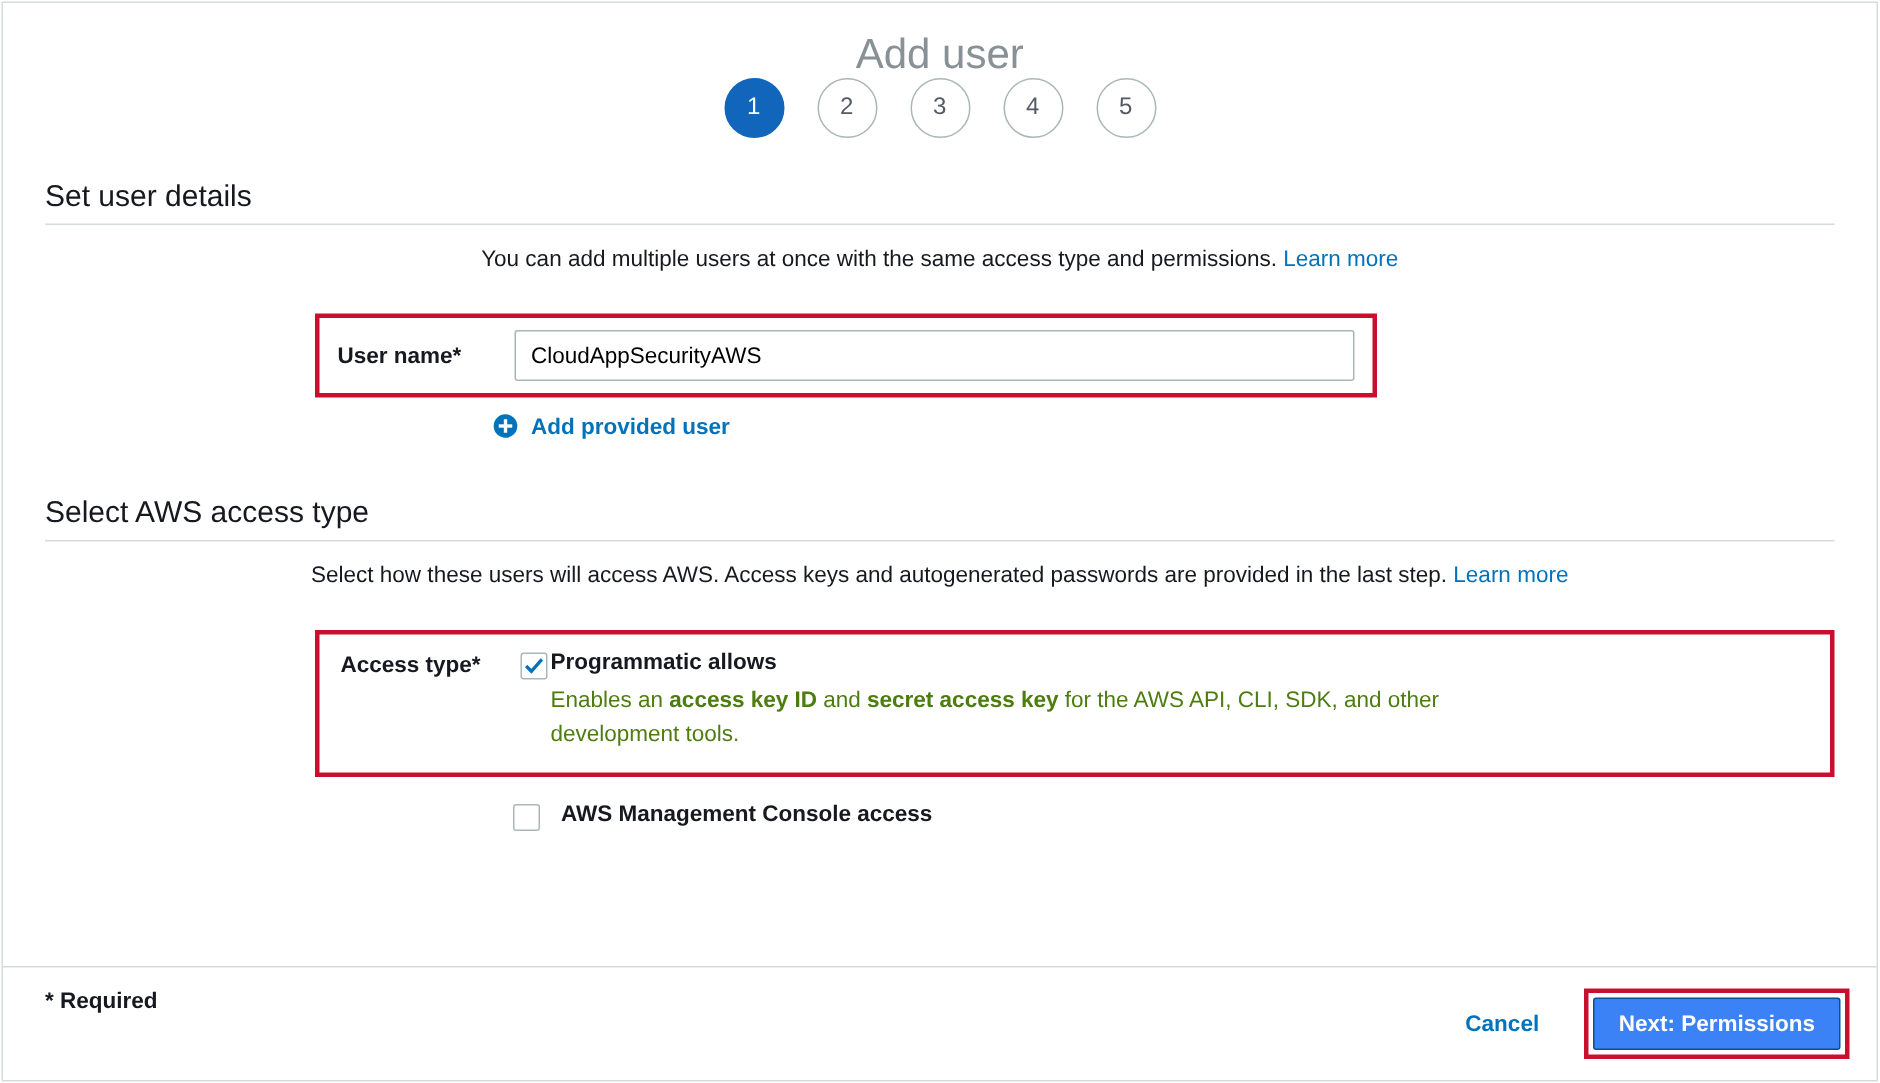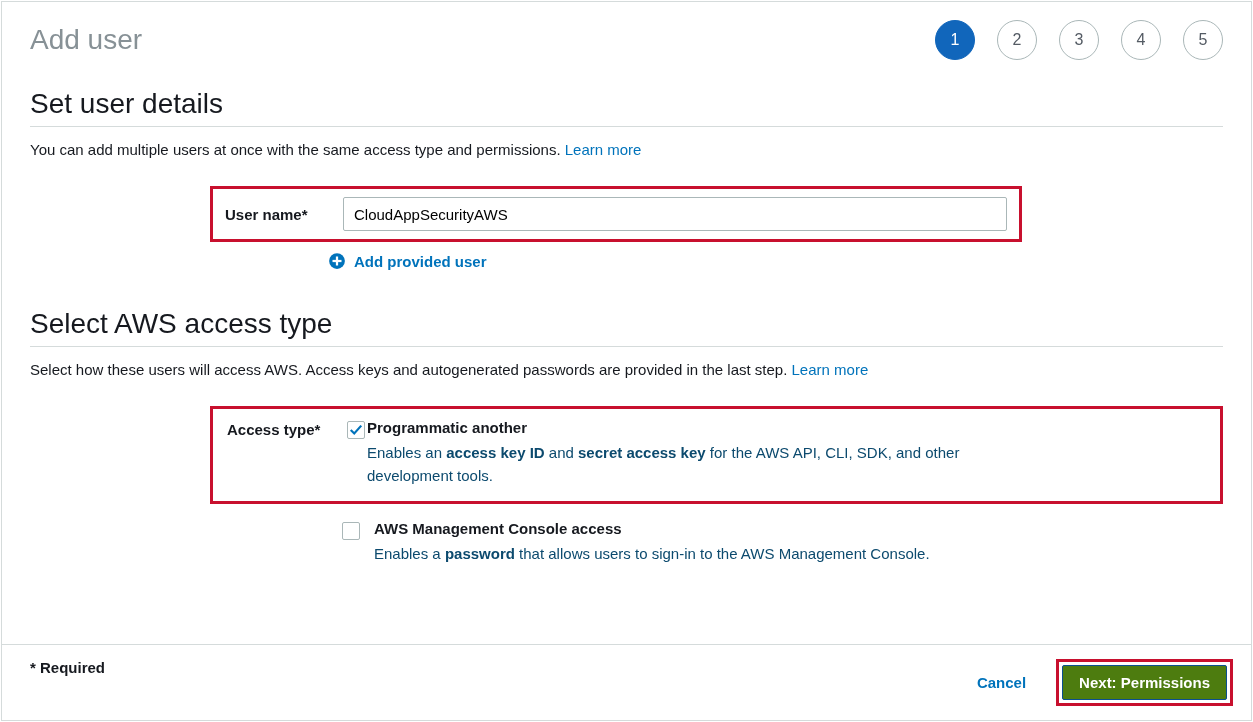--- a/index.html
+++ b/index.html
@@ -21,20 +21,21 @@
   .content {
     padding: 18px 28px 0 28px;
     flex: 1;
     overflow: hidden;
   }
   .header-row {
     display: flex;
     justify-content: space-between;
     align-items: center;
     margin-bottom: 28px;
+    flex-direction: column;
   }
   .page-title {
     font-size: 28px;
     font-weight: 400;
     color: #879196;
   }
   .steps {
     display: flex;
     gap: 22px;
   }
@@ -49,31 +50,32 @@
     font-size: 16px;
     color: #545b64;
     background: #fff;
   }
   .step-circle.active {
     background: #1166bb;
     border-color: #1166bb;
     color: #fff;
   }
   .section-title {
-    font-size: 28px;
+    font-size: 20px;
     font-weight: 400;
     color: #16191f;
     border-bottom: 1px solid #d5dbdb;
     padding-bottom: 6px;
     margin-bottom: 14px;
   }
   .section-desc {
     font-size: 15px;
     color: #16191f;
     margin-bottom: 28px;
+    text-align: center;
   }
   .link {
     color: #0073bb;
     cursor: pointer;
   }
   .form-block {
     margin-left: 180px;
     margin-bottom: 38px;
   }
   .highlight-red {
@@ -86,21 +88,21 @@
     align-items: center;
     gap: 16px;
   }
   .field-label {
     font-weight: 700;
     font-size: 15px;
     min-width: 102px;
     text-align: left;
   }
   .text-input {
-    width: 664px;
+    width: 560px;
     height: 34px;
     padding: 13px 10px;
     font-size: 15px;
     border: 1px solid #aab7b8;
     border-radius: 2px;
   }
   .add-another {
     display: flex;
     align-items: center;
     gap: 8px;
@@ -145,21 +147,21 @@
   .checkbox svg { display: none; width: 14px; height: 14px; }
   .option-body { max-width: 640px; }
   .option-title {
     font-weight: 700;
     font-size: 15px;
     margin-bottom: 6px;
   }
   .option-desc {
     font-size: 15px;
     line-height: 1.5;
-    color: #0c4a6e;
+    color: #4d7c0f;
   }
   .option-desc b { font-weight: 700; }
   .access-option-2 {
     margin-top: 16px;
     margin-left: 132px;
     display: flex;
     gap: 14px;
     align-items: flex-start;
   }
   .footer {
@@ -184,21 +186,21 @@
     font-size: 15px;
     cursor: pointer;
     background: none;
     border: none;
   }
   .btn-next-wrap {
     border: 3px solid #c8102e;
     padding: 3px;
   }
   .btn-next {
-    background: #4d7c0f;
+    background: #3b82f6;
     color: #fff;
     font-weight: 700;
     font-size: 15px;
     border: 1px solid #0a4f8f;
     border-radius: 2px;
     padding: 8px 16px;
     cursor: pointer;
   }
   .highlight-access {
     border: 3px solid #c8102e;
@@ -256,36 +258,33 @@
 
     <div class="access-block">
       <div class="highlight-access">
         <div class="access-label-col">Access type*</div>
         <div class="checkbox checked">
           <svg viewBox="0 0 16 16">
               <path d="M2 8 L6 12 L14 3" stroke="#0073bb" stroke-width="2.5" fill="none"></path>
             </svg>
         </div>
         <div class="option-body">
-          <div class="option-title">Programmatic another</div>
+          <div class="option-title">Programmatic allows</div>
           <div class="option-desc">
             <span>Enables an </span><b>access key ID</b><span> and </span><b>secret access key</b><span> for the AWS API, CLI, SDK, and other development tools.</span>
           </div>
         </div>
       </div>
 
       <div class="access-option-2">
         <div class="checkbox">
           
         </div>
         <div class="option-body">
           <div class="option-title">AWS Management Console access</div>
-          <div class="option-desc">
-            <span>Enables a </span><b>password</b><span> that allows users to sign-in to the AWS Management Console.</span>
-          </div>
         </div>
       </div>
     </div>
 
   </div>
 
   <div class="footer">
     <div class="required-note">* Required</div>
     <div class="footer-buttons">
       <button class="btn-cancel">Cancel</button>

